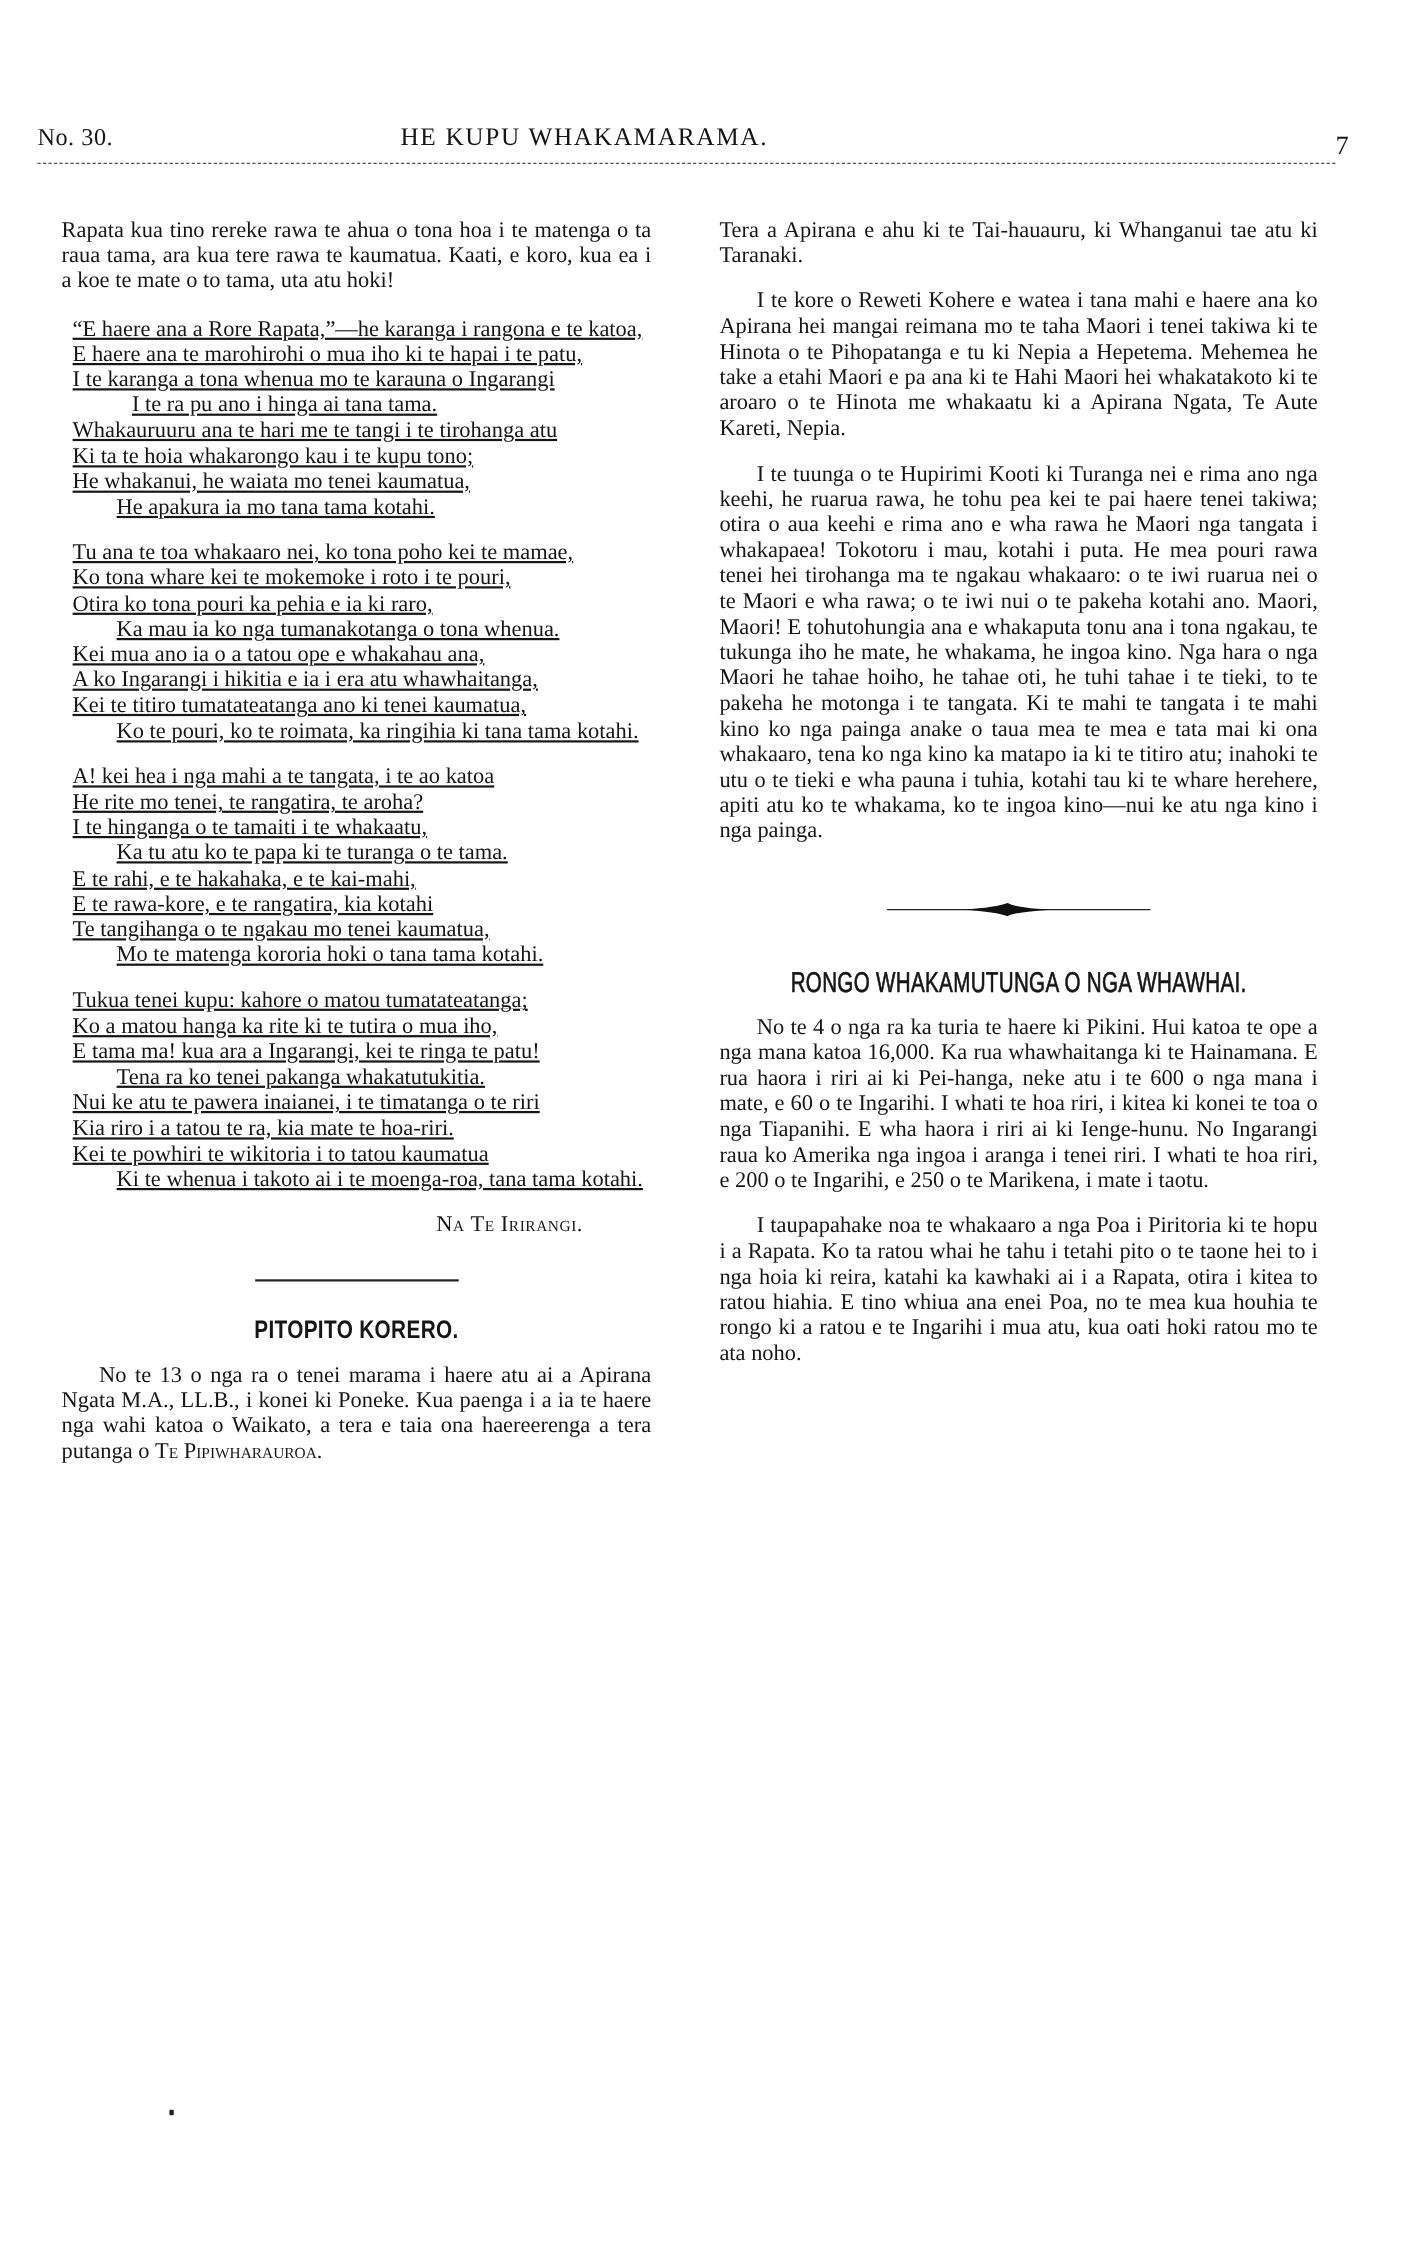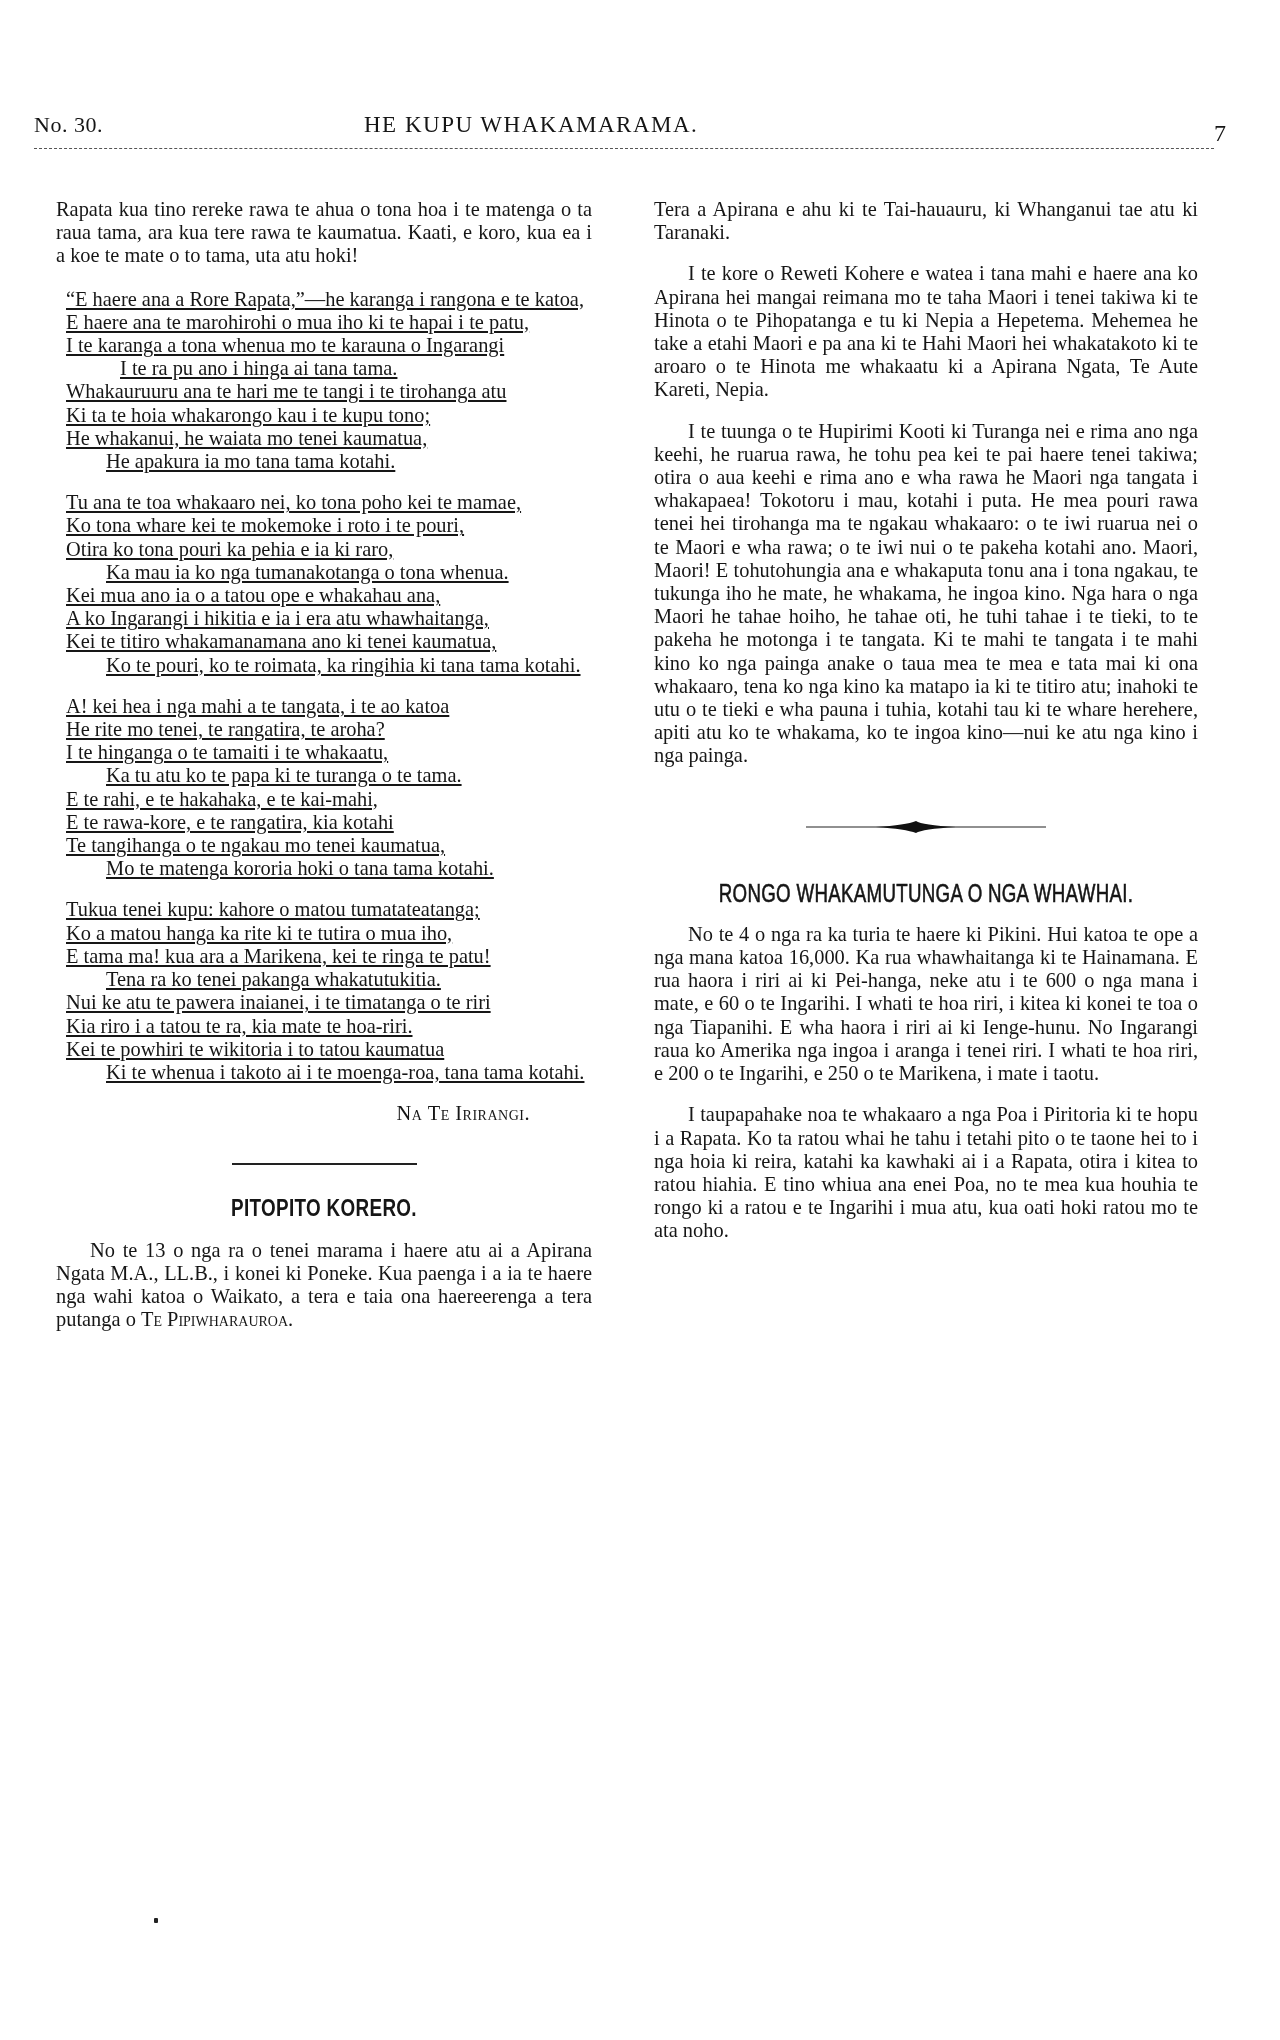--- a/index.html
+++ b/index.html
@@ -56,37 +56,37 @@
         <div class="pl">He whakanui, he waiata mo tenei kaumatua,</div>
         <div class="pl i1">He apakura ia mo tana tama kotahi.</div>
       </div>
       <div class="stanza">
         <div class="pl">Tu ana te toa whakaaro nei, ko tona poho kei te mamae,</div>
         <div class="pl">Ko tona whare kei te mokemoke i roto i te pouri,</div>
         <div class="pl">Otira ko tona pouri ka pehia e ia ki raro,</div>
         <div class="pl i1">Ka mau ia ko nga tumanakotanga o tona whenua.</div>
         <div class="pl">Kei mua ano ia o a tatou ope e whakahau ana,</div>
         <div class="pl">A ko Ingarangi i hikitia e ia i era atu whawhaitanga,</div>
-        <div class="pl">Kei te titiro whakamanamana ano ki tenei kaumatua,</div>
+        <div class="pl">Kei te titiro tumatateatanga ano ki tenei kaumatua,</div>
         <div class="pl i1">Ko te pouri, ko te roimata, ka ringihia ki tana tama kotahi.</div>
       </div>
       <div class="stanza">
         <div class="pl">A! kei hea i nga mahi a te tangata, i te ao katoa</div>
         <div class="pl">He rite mo tenei, te rangatira, te aroha?</div>
         <div class="pl">I te hinganga o te tamaiti i te whakaatu,</div>
         <div class="pl i1">Ka tu atu ko te papa ki te turanga o te tama.</div>
         <div class="pl">E te rahi, e te hakahaka, e te kai-mahi,</div>
         <div class="pl">E te rawa-kore, e te rangatira, kia kotahi</div>
         <div class="pl">Te tangihanga o te ngakau mo tenei kaumatua,</div>
         <div class="pl i1">Mo te matenga kororia hoki o tana tama kotahi.</div>
       </div>
       <div class="stanza">
         <div class="pl">Tukua tenei kupu: kahore o matou tumatateatanga;</div>
         <div class="pl">Ko a matou hanga ka rite ki te tutira o mua iho,</div>
-        <div class="pl">E tama ma! kua ara a Marikena, kei te ringa te patu!</div>
+        <div class="pl">E tama ma! kua ara a Ingarangi, kei te ringa te patu!</div>
         <div class="pl i1">Tena ra ko tenei pakanga whakatutukitia.</div>
         <div class="pl">Nui ke atu te pawera inaianei, i te timatanga o te riri</div>
         <div class="pl">Kia riro i a tatou te ra, kia mate te hoa-riri.</div>
         <div class="pl">Kei te powhiri te wikitoria i to tatou kaumatua</div>
         <div class="pl i1">Ki te whenua i takoto ai i te moenga-roa, tana tama kotahi.</div>
       </div>
     </div>
   <div class="sig">Na Te Irirangi.</div>
 
   <div class="rule-short"></div>

